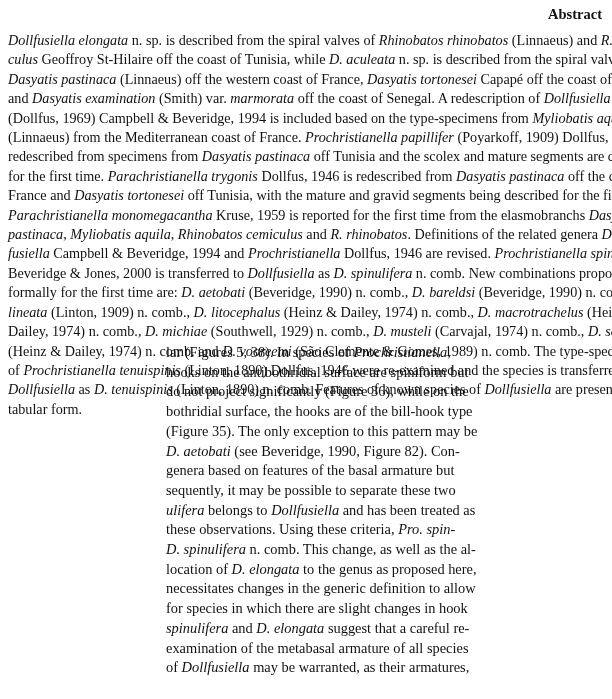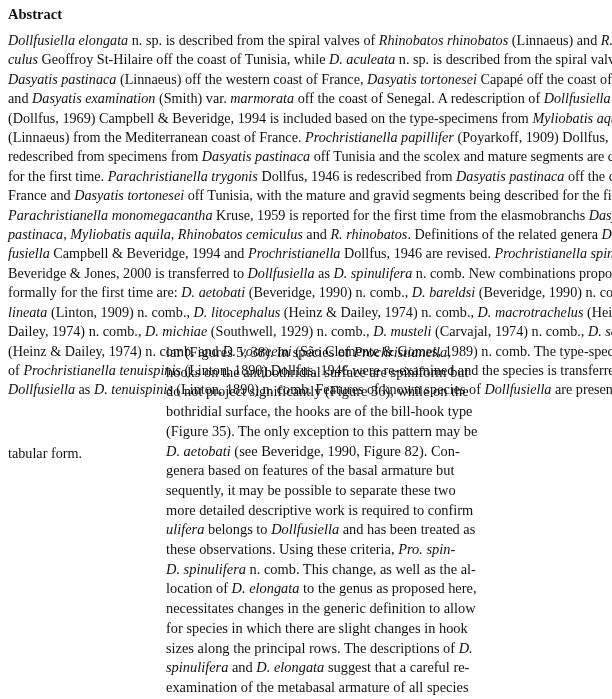--- a/index.html
+++ b/index.html
@@ -19,32 +19,32 @@
       position: absolute;
       left: 8px;
       top: 4px;
       width: 594px;
     }
     .heading {
       font-weight: bold;
       font-size: 14.5px;
       line-height: 20px;
       margin: 0 0 7px 0;
+      text-align: right;
     }
     .line {
       font-size: 14.2px;
       line-height: 19.4px;
       white-space: nowrap;
       text-align: justify;
       text-align-last: justify;
       display: block;
     }
     .line.last {
       text-align-last: left;
-      margin-top: 44px;
     }
     .col2 {
       position: absolute;
       left: 166px;
       top: 343px;
       width: 281px;
     }
     .col2 .line {
       font-size: 14.4px;
       line-height: 19.7px;
@@ -83,25 +83,23 @@
 <section class="col2">
   <div id="col2-lines">
       <div class="line"><span>lar (Figures 5, 38). In species of </span><i>Prochristianella</i><span>,</span></div>
       <div class="line"><span>hooks on the antibothridial surface are spiniform but</span></div>
       <div class="line"><span>do not project significantly (Figure 36), while on the</span></div>
       <div class="line"><span>bothridial surface, the hooks are of the bill-hook type</span></div>
       <div class="line"><span>(Figure 35). The only exception to this pattern may be</span></div>
       <div class="line"><i>D. aetobati</i><span> (see Beveridge, 1990, Figure 82). Con-</span></div>
       <div class="line"><span>genera based on features of the basal armature but</span></div>
       <div class="line"><span>sequently, it may be possible to separate these two</span></div>
-      <div class="line"><span>more detailed descriptive work is required to confirm</span></div>
       <div class="line"><i>ulifera</i><span> belongs to </span><i>Dollfusiella</i><span> and has been treated as</span></div>
       <div class="line"><span>these observations. Using these criteria, </span><i>Pro. spin-</i></div>
       <div class="line"><i>D. spinulifera</i><span> n. comb. This change, as well as the al-</span></div>
       <div class="line"><span>location of </span><i>D. elongata</i><span> to the genus as proposed here,</span></div>
       <div class="line"><span>necessitates changes in the generic definition to allow</span></div>
       <div class="line"><span>for species in which there are slight changes in hook</span></div>
-      <div class="line"><span>sizes along the principal rows. The descriptions of </span><i>D.</i></div>
       <div class="line"><i>spinulifera</i><span> and </span><i>D. elongata</i><span> suggest that a careful re-</span></div>
       <div class="line"><span>examination of the metabasal armature of all species</span></div>
       <div class="line"><span>of </span><i>Dollfusiella</i><span> may be warranted, as their armatures,</span></div>
     </div>
 </section>
 
 </body></html>

